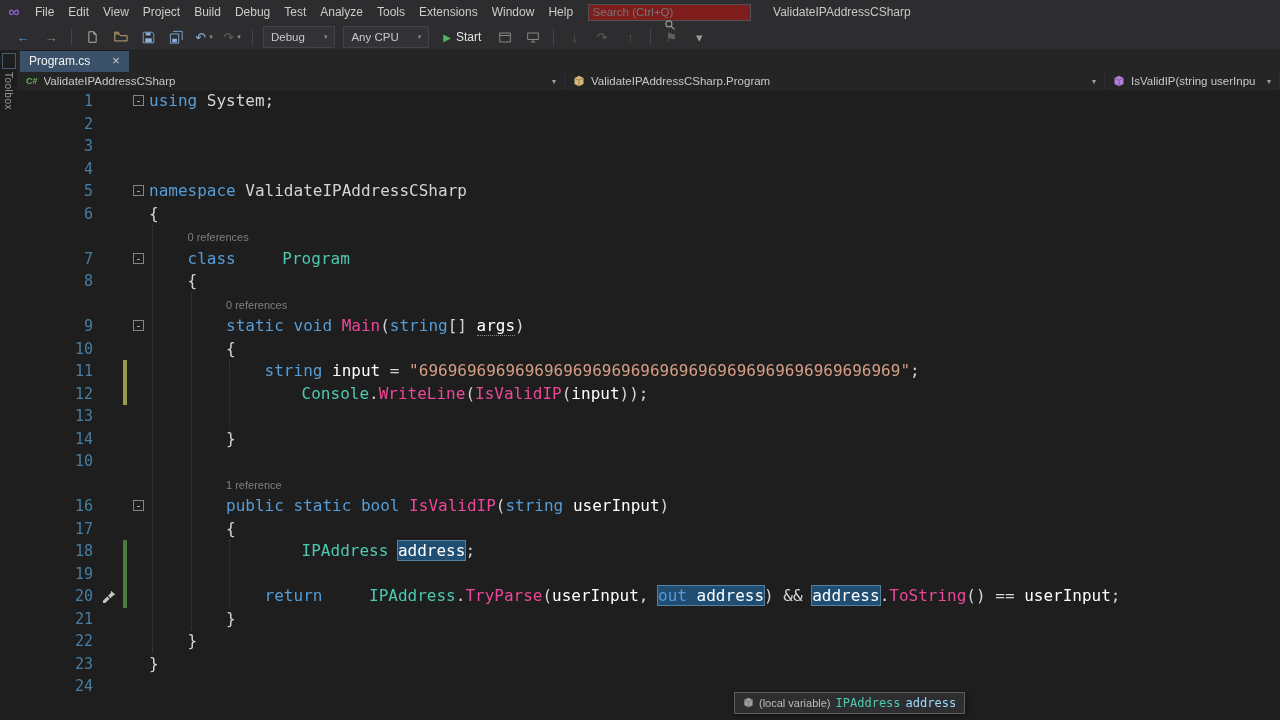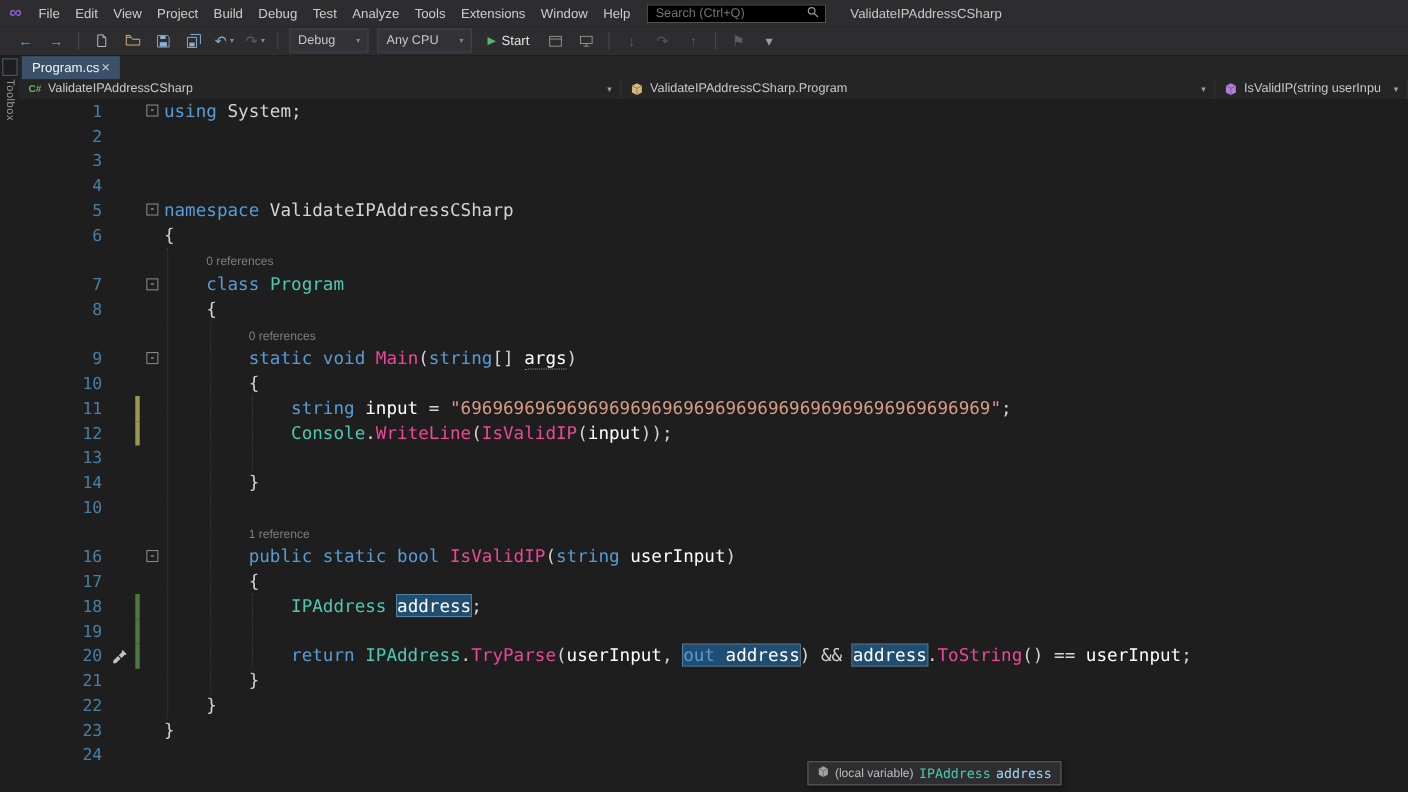--- a/index.html
+++ b/index.html
@@ -5,21 +5,21 @@
   html,body{margin:0;padding:0;background:#000;}
   .app{position:relative;width:1280px;height:720px;background:#1e1e1e;overflow:hidden;
        font-family:"Liberation Sans",sans-serif;cursor:default;-webkit-user-select:none;}
   
   .menubar{position:absolute;top:0;left:0;right:0;height:24px;background:#2d2d30;
            display:flex;align-items:center;font-size:12px;color:#cccccc;z-index:10;}
   .logo{width:28px;text-align:center;color:#8661c5;font-weight:bold;font-size:16px;line-height:24px;}
   .menus{display:flex;height:24px;}
   .menu-item{padding:0 7px;line-height:24px;white-space:nowrap;}
   .search{margin-left:8px;display:flex;align-items:center;width:163px;height:17px;
-          background:#000000;border:1px solid #515155;padding:0 5px;box-sizing:border-box;}
+          background:#7f1d1d;border:1px solid #515155;padding:0 5px;box-sizing:border-box;flex-direction:column;}
   .search input{flex:1;background:transparent;border:none;outline:none;color:#9a9a9a;
           font-size:11.5px;font-family:"Liberation Sans",sans-serif;min-width:0;}
   .win-title{margin-left:22px;color:#c8c8c8;white-space:nowrap;}
   
   .toolbar{position:absolute;top:24px;left:0;right:0;height:26px;background:#2d2d30;
            border-bottom:1px solid #1f1f21;display:flex;align-items:center;padding-left:10px;
            gap:2px;z-index:9;}
   .tb-btn{height:22px;min-width:20px;display:flex;align-items:center;justify-content:center;
           padding:0 3px;font-size:13px;}
   .tb-btn svg{display:block;}
@@ -27,21 +27,21 @@
   .tb-select{display:flex;align-items:center;height:20px;border:1px solid #434346;background:#333337;
           color:#c8c8c8;font-size:11.5px;padding:0 7px;gap:16px;margin:0 3px;}
   .caret{font-size:7px;color:#8a8a8a;margin-left:3px;}
   .start-btn{display:flex;align-items:center;gap:5px;padding:0 9px;height:22px;color:#e4e4e4;font-size:12px;}
   .play{color:#52b865;font-size:10px;}
   
   .tabstrip{position:absolute;top:50px;left:0;right:0;height:22px;background:#252526;display:flex;z-index:4;}
   .side-strip{position:absolute;top:50px;left:0;width:17px;bottom:0;background:#1e1e1e;z-index:5;}
   .toolbox-box{width:12px;height:14px;border:1px solid #4a5a6a;margin:3px 0 3px 2px;}
   .toolbox-label{writing-mode:vertical-rl;font-size:10px;color:#9a9a9a;margin-left:3px;letter-spacing:.5px;}
-  .doc-tab{margin-left:20px;display:flex;align-items:center;gap:2px;background:#3a5169;color:#f2f2f2;
+  .doc-tab{margin-left:20px;display:flex;align-items:center;gap:22px;background:#3a5169;color:#f2f2f2;
            font-size:12px;padding:0 9px;height:22px;z-index:6;}
   .tab-close{color:#cfcfcf;font-size:13px;line-height:12px;}
   
   .navbar{position:absolute;top:72px;left:0;right:0;height:18px;background:#252526;
           display:grid;grid-template-columns:565px 540px auto;font-size:11.5px;color:#c8c8c8;z-index:3;}
   .crumb{display:flex;align-items:center;gap:6px;padding:0 8px;border-right:1px solid #303034;min-width:0;}
   .crumb.first{padding-left:26px;}
   .crumb .label{white-space:nowrap;overflow:hidden;}
   .crumb .chev{margin-left:auto;font-size:8px;color:#a0a0a0;padding-left:6px;}
   .ci-proj{color:#69b35c;font-size:9px;font-weight:bold;}
@@ -55,21 +55,21 @@
   .bcell{position:relative;}
   .bar{position:absolute;left:2px;top:0;width:4px;height:100%;}
   .bar.green{background:#4b7a3f;}
   .bar.yellow{background:#9a9a4e;}
   .fcell{position:relative;}
   .fold{width:11px;height:11px;margin:5px 0 0 4px;border:1px solid #848484;color:#c8c8c8;background:#1e1e1e;
         font-size:10px;line-height:9px;text-align:center;box-sizing:border-box;
         font-family:"DejaVu Sans Mono",monospace;}
   .code{white-space:pre;font-family:"DejaVu Sans Mono",monospace;font-size:16px;color:#d4d4d4;}
   .code .k{color:#569cd6;}
-  .code .t{color:#4ec9b0;}
+  .code .t{color:#4ec9b0;margin-left:37px;}
   .code .m{color:#ec4899;}
   .code .v{color:#ffffff;}
   .code .s{color:#d69d85;}
   .code .p{color:#d4d4d4;}
   .code .hl{background:#204d72;outline:1px solid #55809f;}
   .code .ul{border-bottom:1px dotted #8a8a8a;}
   .lens{display:inline-block;font-family:"Liberation Sans",sans-serif;font-size:11px;color:#7f7f7f;}
   .guide{position:absolute;width:0;border-left:1px dotted #3e3e3e;}
   
   .tooltip{position:absolute;left:734px;top:602px;height:20px;display:flex;align-items:center;gap:5px;

